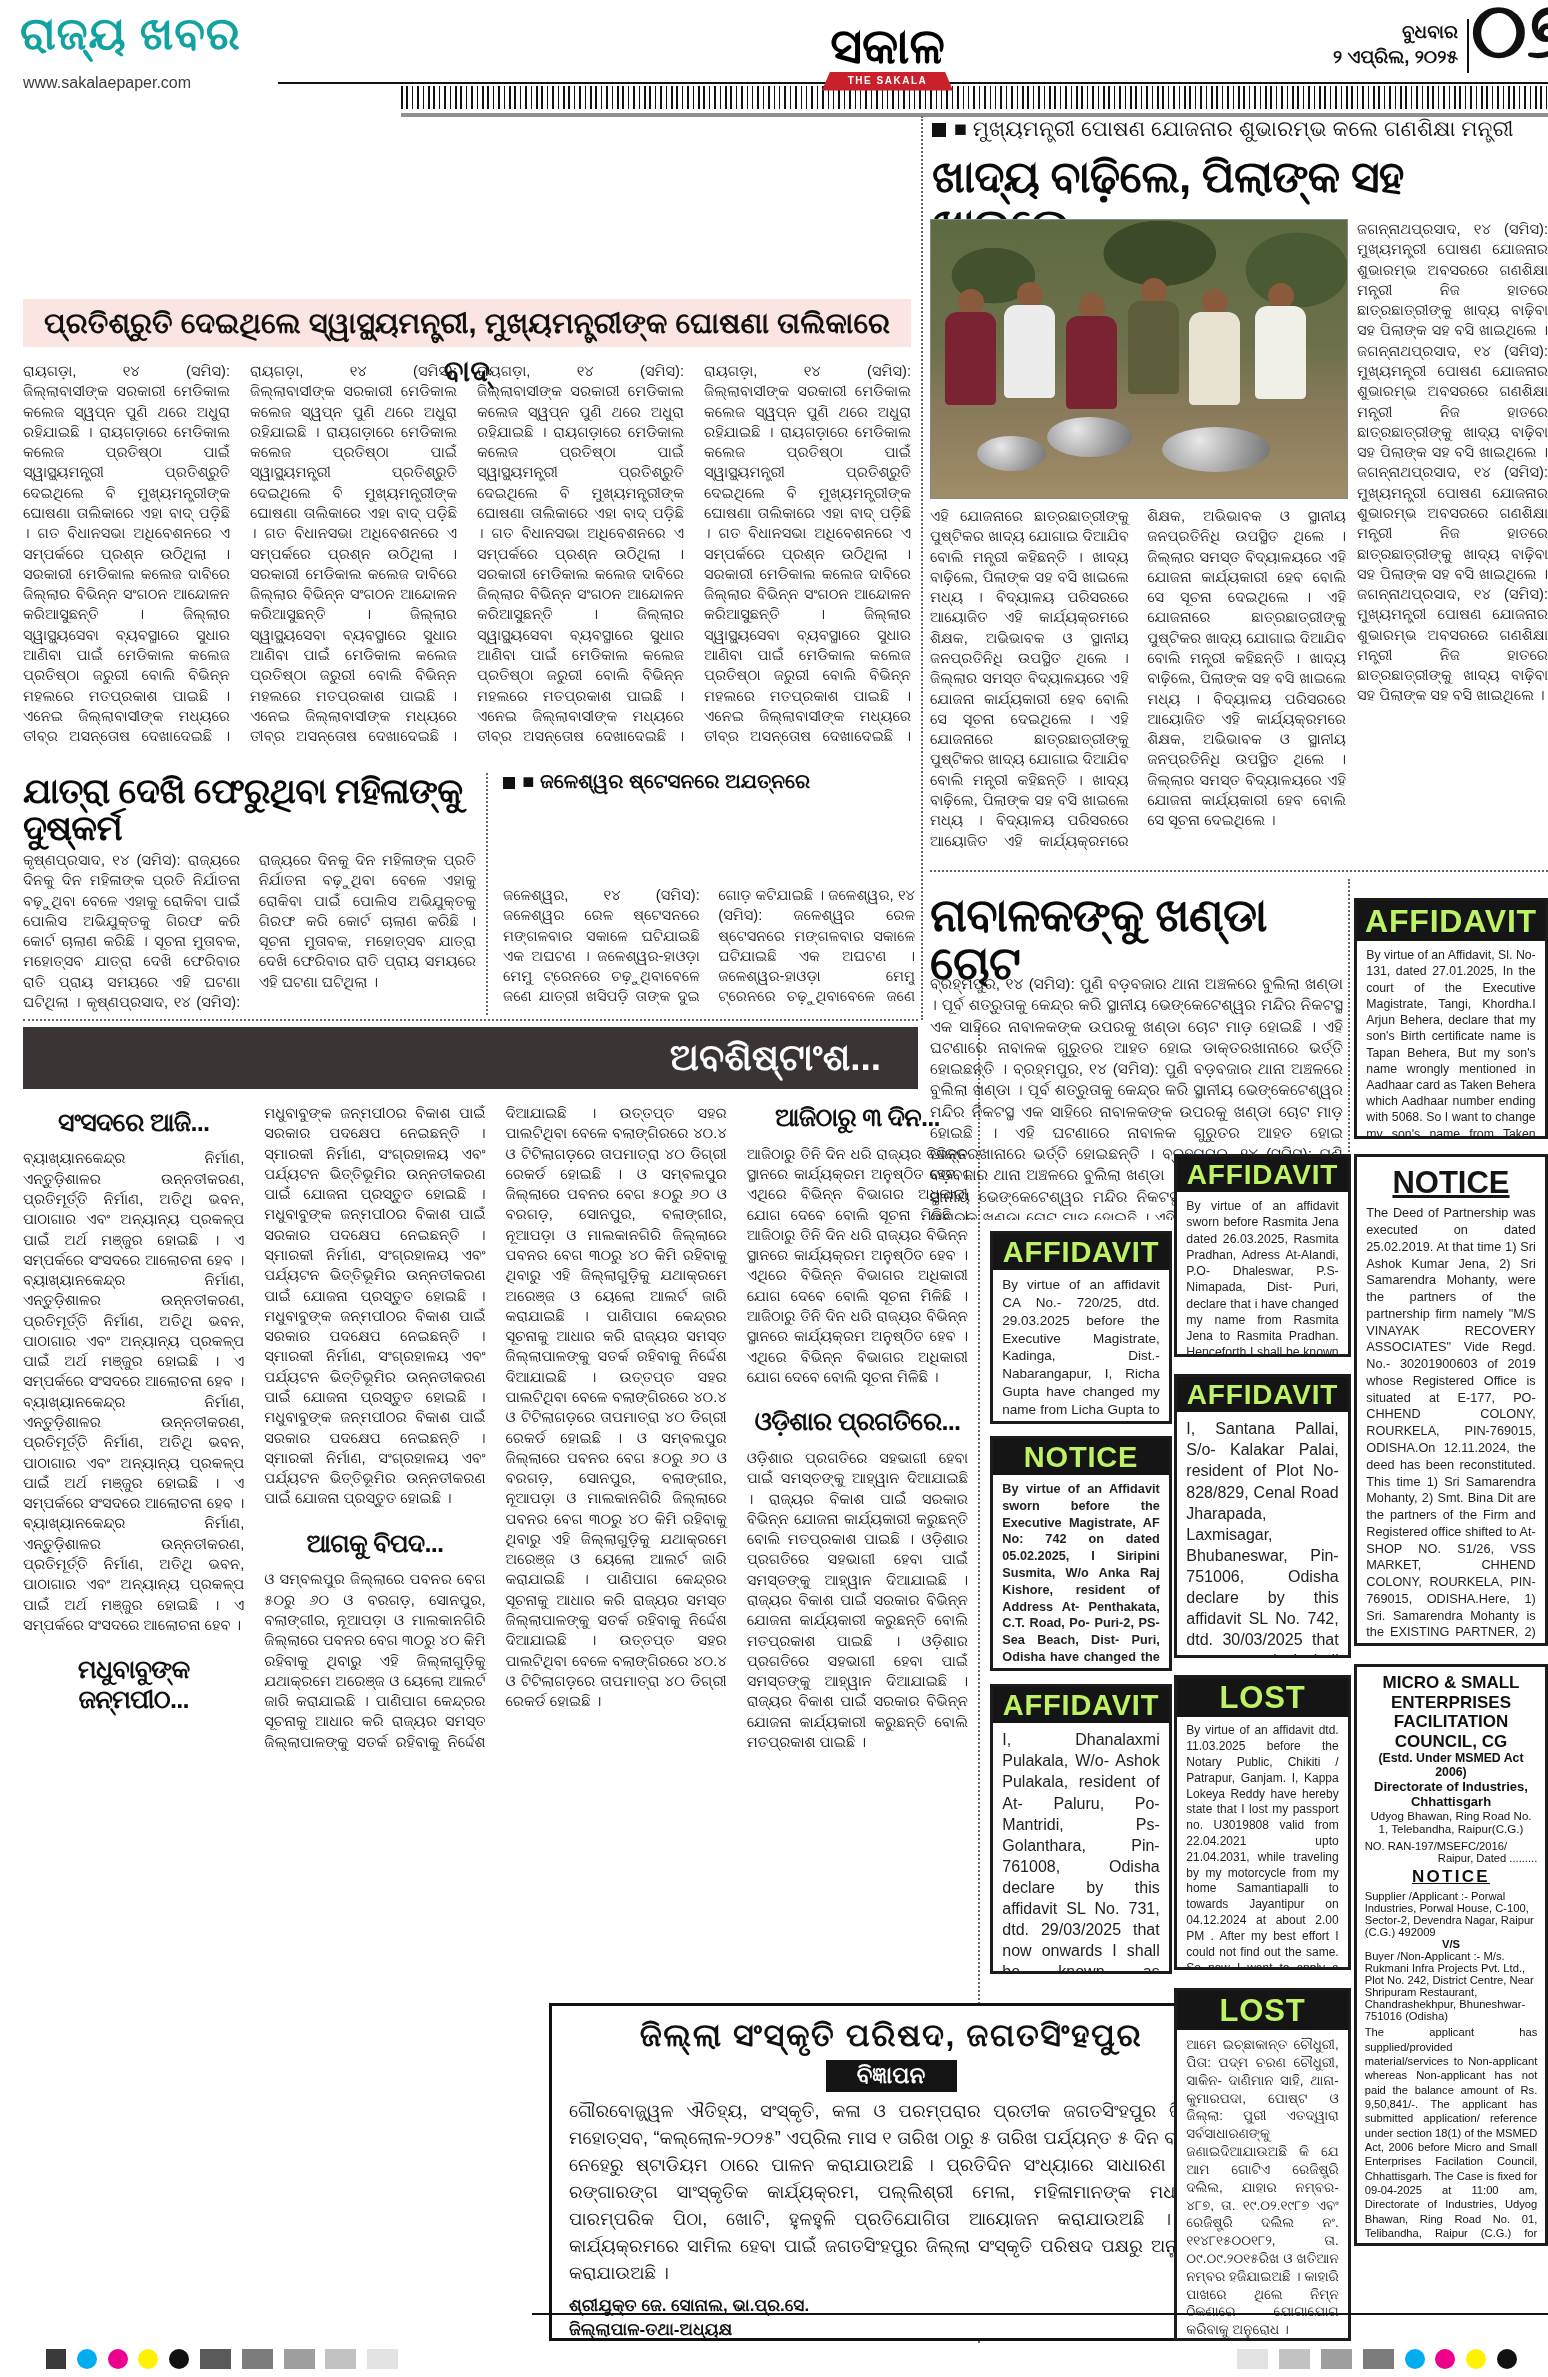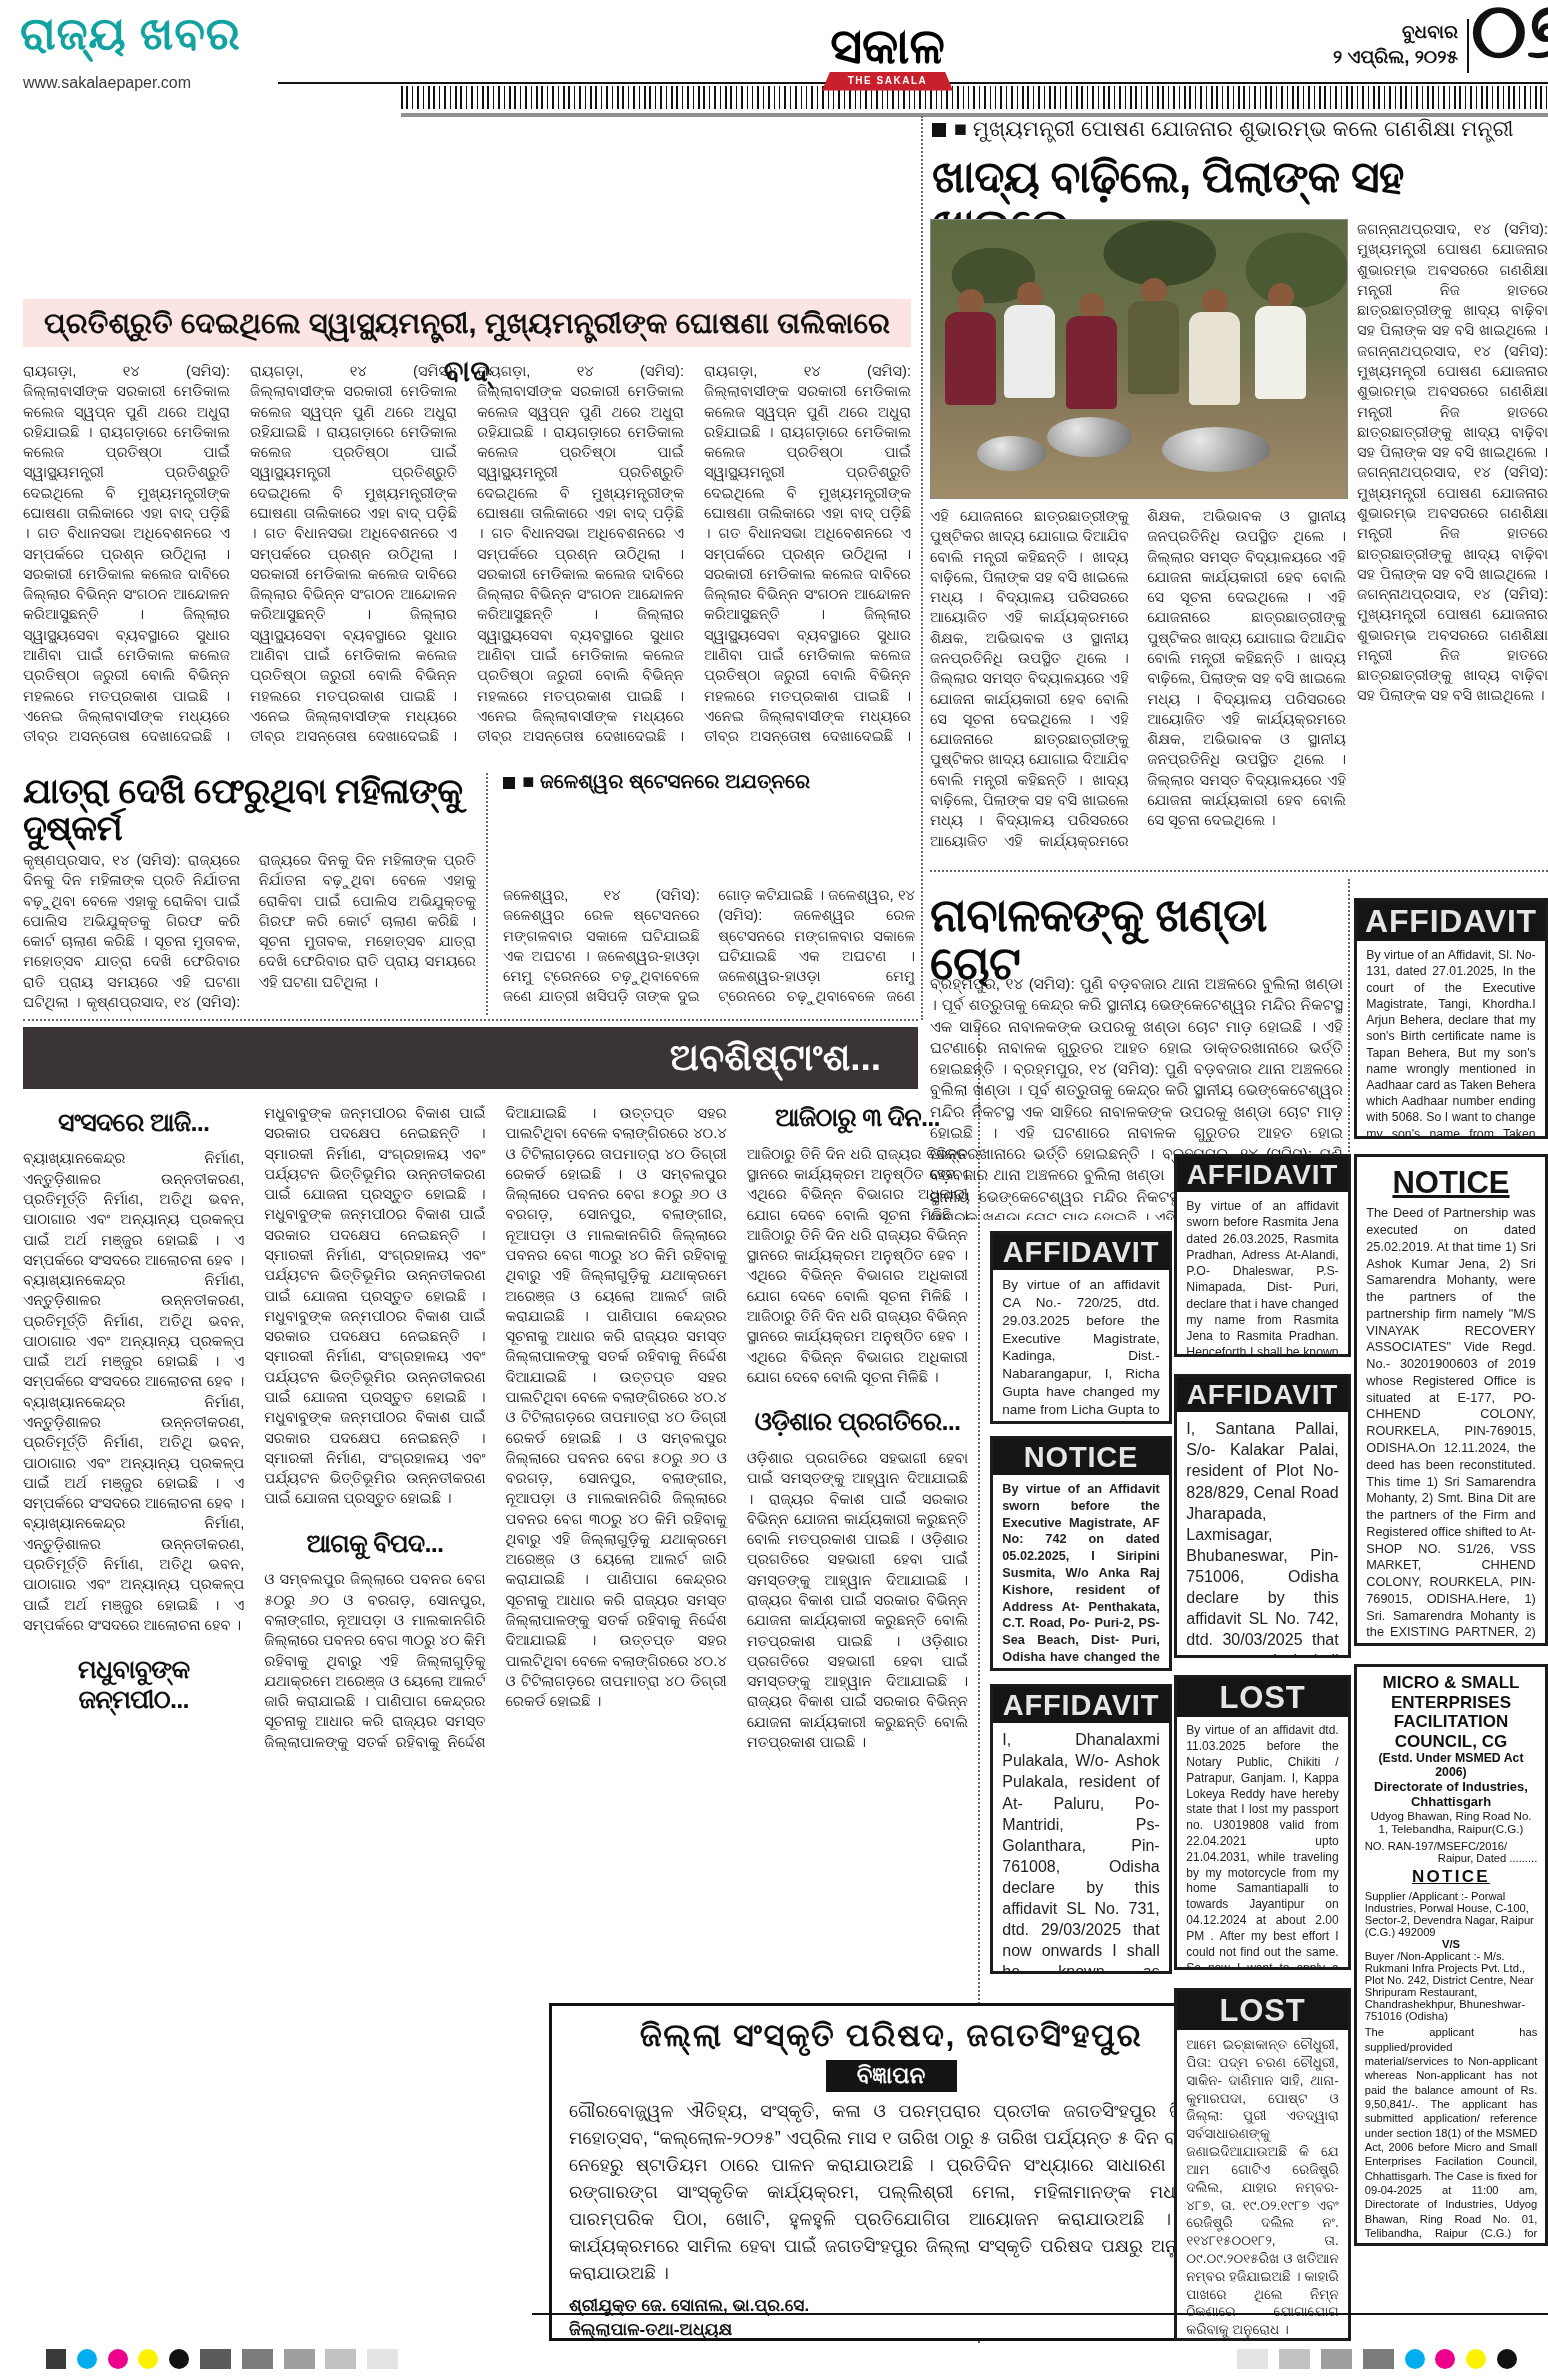--- a/index.html
+++ b/index.html
@@ -41,21 +41,21 @@
   .person{position:absolute;}
   .p-head{width:26px;height:26px;border-radius:50%;background:#8a5a3c;margin:0 auto;}
   .p-body{width:51px;height:93px;border-radius:12.3px 12.3px 4.6px 4.6px;margin-top:-3.1px;}
   .pot{position:absolute;border-radius:50%;background:radial-gradient(circle at 35% 30%,#e8e8e8,#9a9a9a 60%,#6f6f6f);}
   
   .rem-band{background:#3a3435;color:#fff;font-weight:bold;text-align:right;}
   .brief-title{font-size:25.4px;font-weight:bold;text-align:center;margin:20px 0 10.8px;letter-spacing:-0.8px;}
   .brief-body{font-size:14.7px;line-height:1.38;text-align:justify;}
   
   .adbox{position:absolute;border:3.1px solid #1c1c1c;background:#fff;box-sizing:border-box;padding:7.7px 9.3px;overflow:hidden;}
-  .adhead{background:#151515;color:#e5e5e5;font-weight:bold;text-align:center;font-size:32px;letter-spacing:0.8px;
+  .adhead{background:#151515;color:#bef264;font-weight:bold;text-align:center;font-size:32px;letter-spacing:0.8px;
           margin:-7.7px -9.3px 6.2px;padding:1.5px 0;}
   .adhead-plain{color:#151515;font-weight:bold;text-align:center;font-size:31px;text-decoration:underline;margin:0 0 4.6px;}
   .adbody{font-size:15px;line-height:1.32;text-align:justify;color:#222;}
   
   .district-ad{left:549px;top:2003px;width:684px;height:338px;border:3.1px solid #111;box-sizing:border-box;
                background:#fff;padding:10.8px 17px;overflow:hidden;}
   .district-title{font-size:32px;font-weight:bold;text-align:center;letter-spacing:1.5px;}
   .district-badge{width:131px;margin:6.2px auto;background:#141414;color:#fff;font-size:23px;font-weight:bold;
                text-align:center;padding:2.3px 0;}
   .district-body{font-size:18px;line-height:1.5;text-align:justify;}

